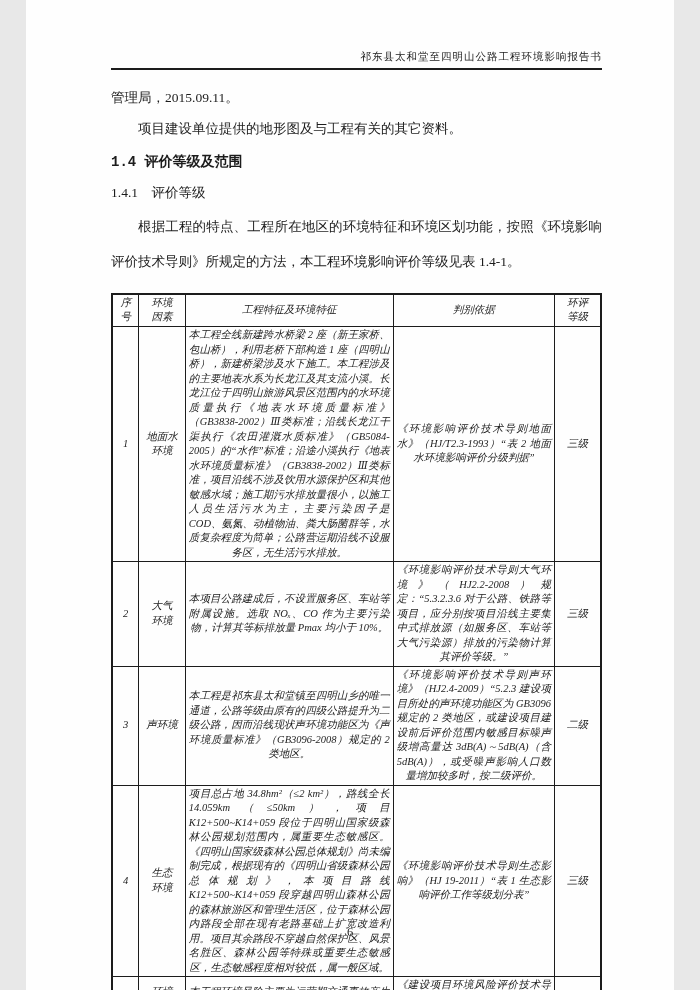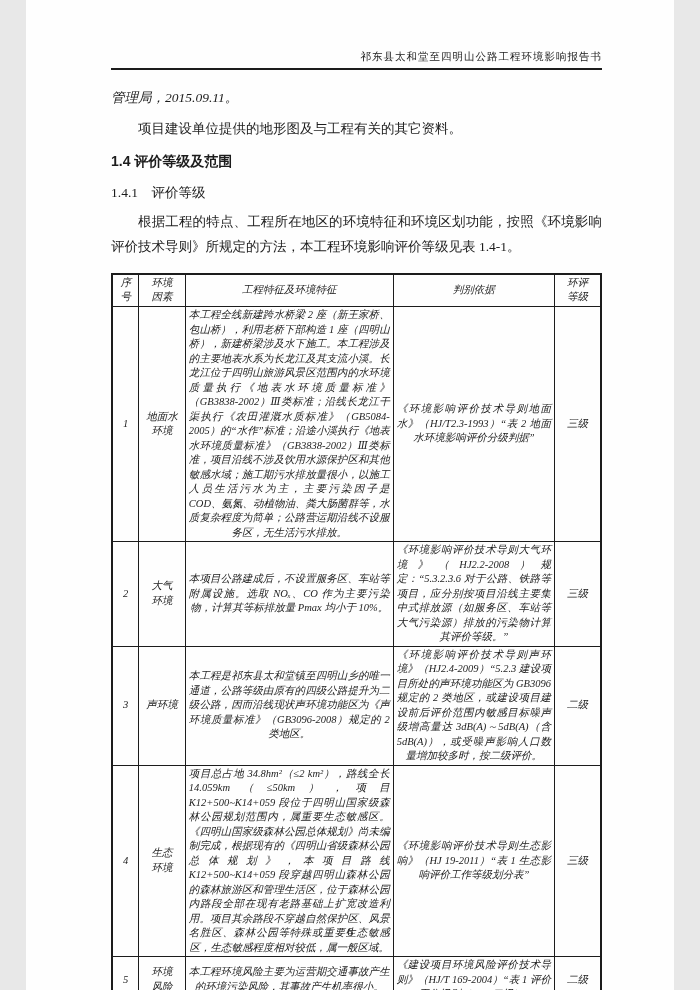--- a/index.html
+++ b/index.html
@@ -18,30 +18,30 @@
     text-align:right;
     font-size:10.5px;
     letter-spacing:1px;
   }
   .header-rule{
     border:none;
     border-top:2px solid #1c1c1c;
     margin:4px 0 0 0;
   }
   .p-body{font-size:13.5px;line-height:18px;margin:0;}
-  .p1{margin-top:19px;font-style:italic;}
+  .p1{margin-top:19px;}
   .p2{margin-top:13px;text-indent:2em;}
   .h-sec{
-    font-family:Liberation Sans, sans-serif;
+    font-family:Liberation Mono, monospace;
     font-weight:bold;font-size:14px;margin:15px 0 0 0;
   }
   .h-sub{font-size:13.5px;font-weight:normal;margin:13px 0 0 0;}
   .p3{
     margin-top:7px;
-    font-size:13.5px;line-height:25px;
+    font-size:13.5px;line-height:35px;
     text-indent:2em;text-align:justify;
   }
   .tbl-title{
     margin-top:7px;
     text-align:center;font-weight:bold;font-size:13.5px;
   }
   table.rating{
     width:100%;
     border-collapse:collapse;
     margin-top:7px;

